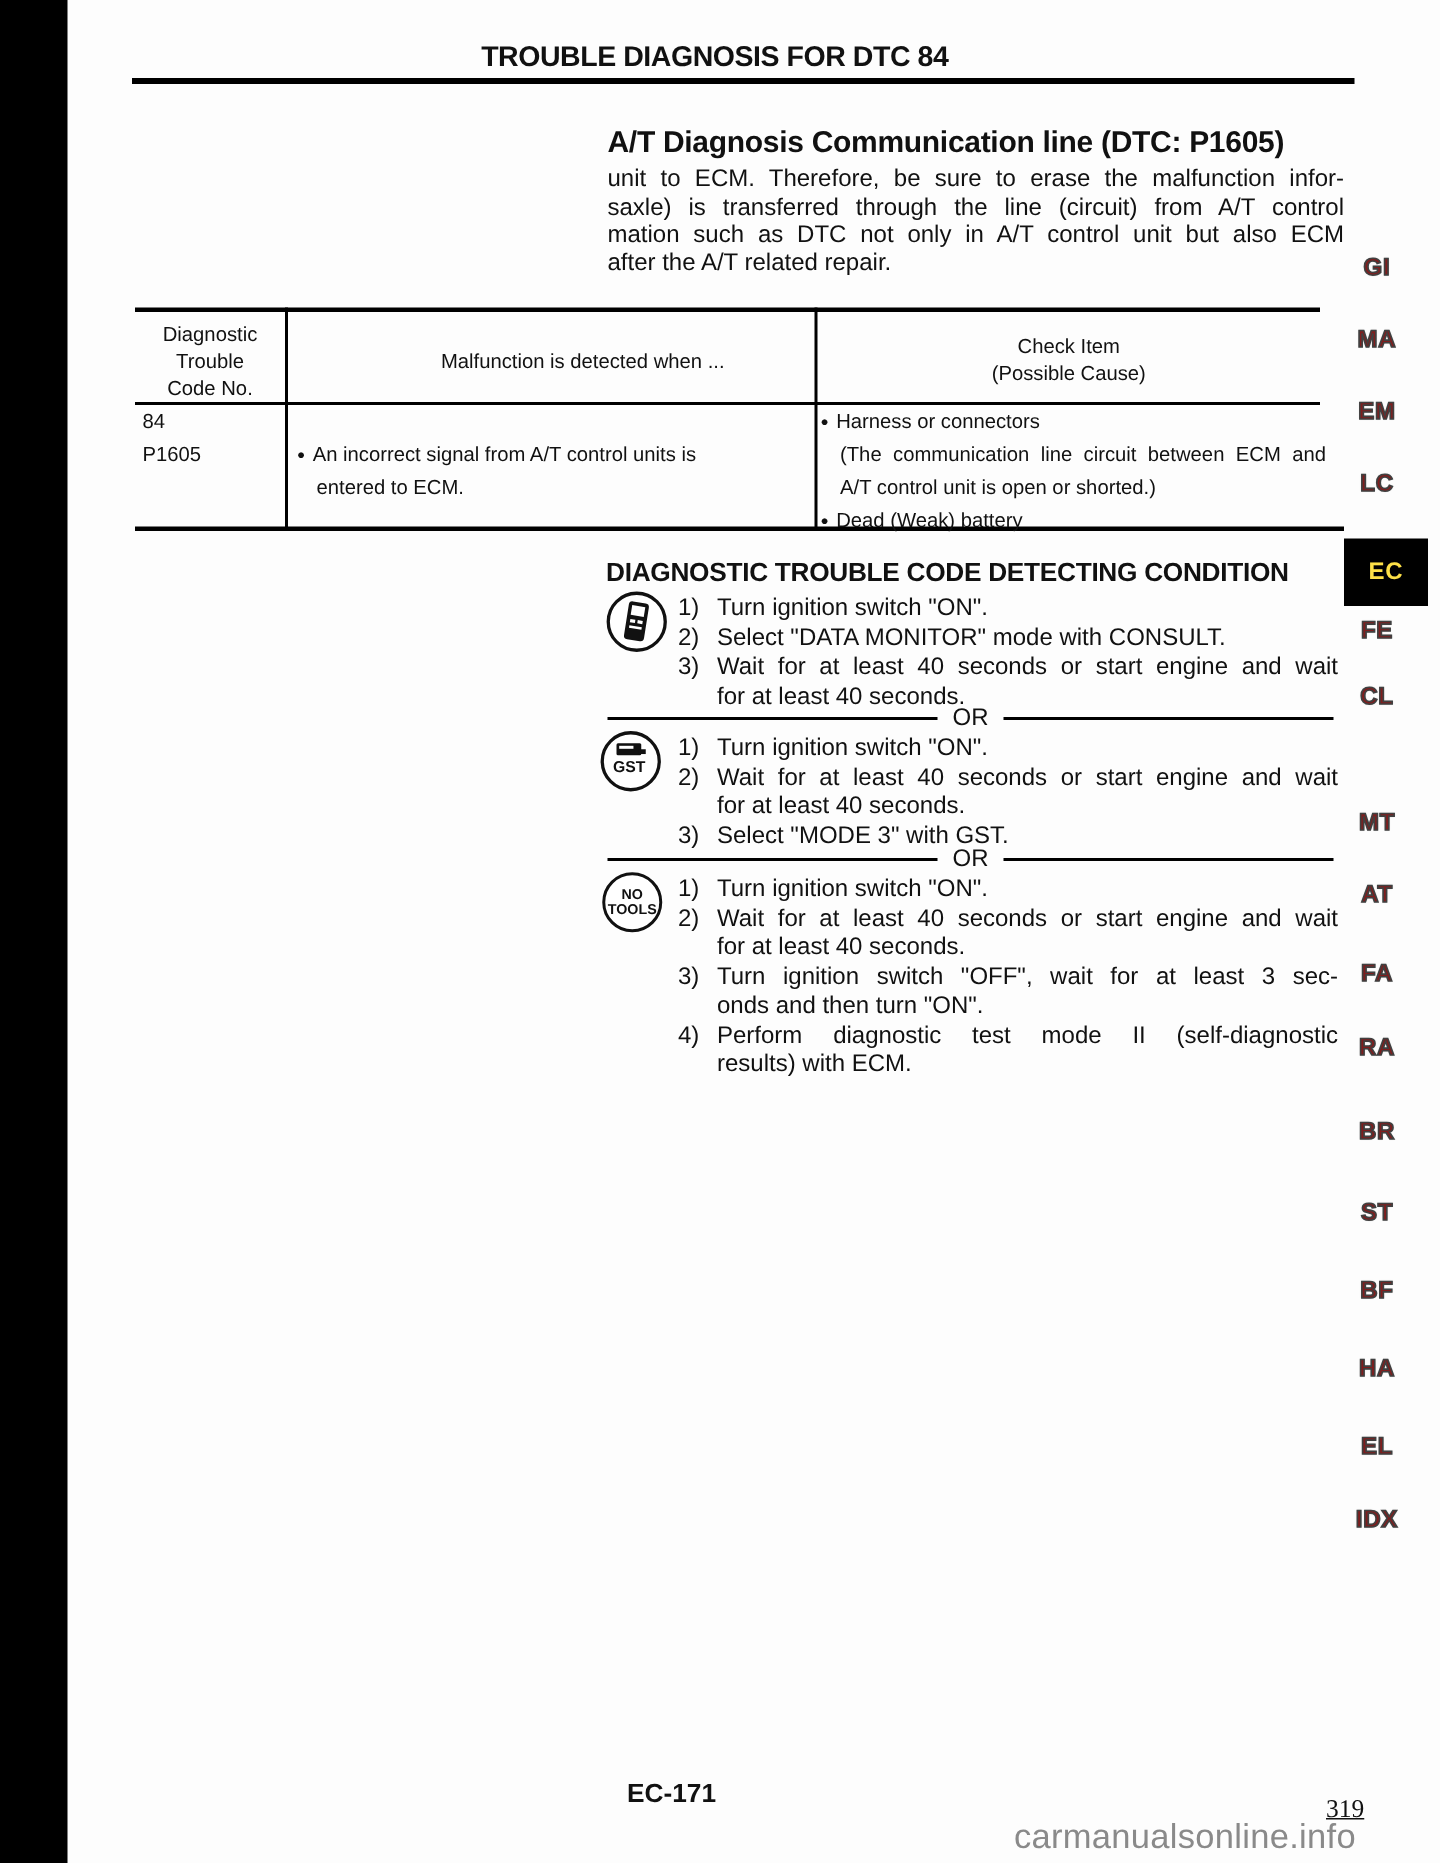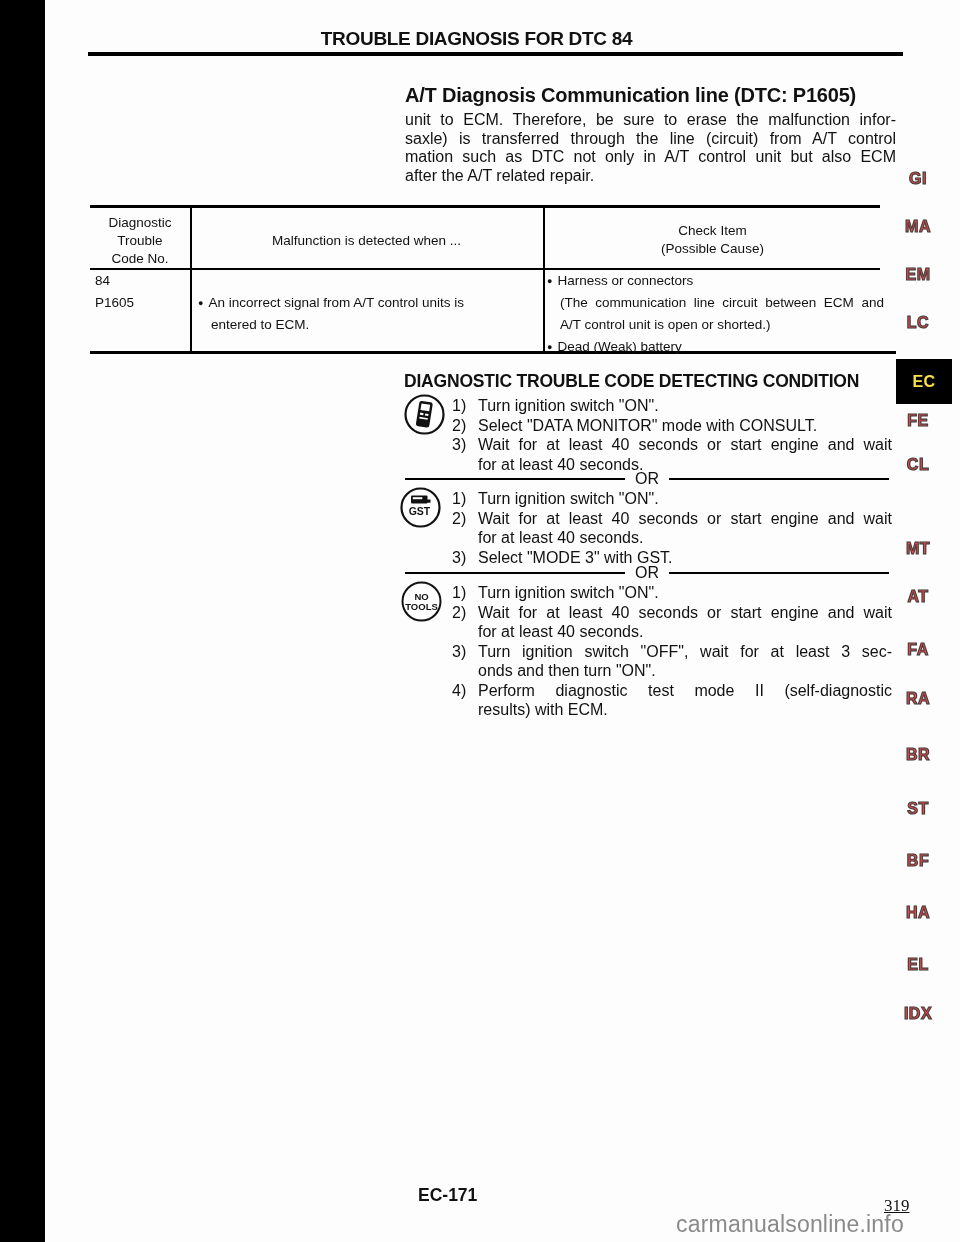--- a/index.html
+++ b/index.html
@@ -36,21 +36,21 @@
   .num{width:26px;flex:0 0 26px;}
   .txt{flex:1;min-width:0;}
   .tline{display:block;white-space:nowrap;}
   .tline.jl{text-align-last:justify;}
   .or-div{left:405px;width:484px;height:18px;display:flex;align-items:center;font-size:16px;}
   .or-div .seg{flex:1;height:2.5px;background:#000;}
   .or-div .or-word{padding:0 10px;}
   .licon{width:43px;height:43px;}
   
   .tab{left:896px;width:44px;text-align:center;font-size:16px;font-weight:bold;
-    color:#ef4444;-webkit-text-stroke:1.1px #404040;text-shadow:0 0 1px #777;letter-spacing:0.5px;}
+    color:#7f1d1d;-webkit-text-stroke:1.1px #404040;text-shadow:0 0 1px #777;letter-spacing:0.5px;}
   .tab-active-box{left:896px;top:359px;width:56px;height:45px;background:#000;
     display:flex;align-items:center;justify-content:center;}
   .tab-active-box span{color:#fde047;font-weight:bold;font-size:16px;letter-spacing:0.5px;}
   
   .footer-code{left:418px;top:1185px;font-size:17.5px;font-weight:bold;}
   .page-num{left:884px;top:1196px;font-size:17px;font-family:"Liberation Serif", serif;text-decoration:underline;}
   .watermark{left:676px;top:1211px;font-size:23px;color:#8a8a8a;letter-spacing:0.2px;}
 </style>
 </head>
 <body>
@@ -72,21 +72,21 @@
 <div class="abs hline" style="left:90px;top:268px;width:790px;height:2px;"></div>
 <div class="abs hline" style="left:90px;top:351px;width:806px;height:3px;"></div>
 <div class="abs vline" style="left:190px;top:205px;width:2px;height:149px;"></div>
 <div class="abs vline" style="left:543px;top:205px;width:2px;height:149px;"></div>
 
 <div class="abs tcell center" style="left:92px;top:214px;width:96px;">
   <div>Diagnostic</div>
   <div>Trouble</div>
   <div>Code No.</div>
 </div>
-<div class="abs tcell center" style="left:192px;top:232px;width:349px;">Malfunction is detected when ...</div>
+<div class="abs tcell center" style="left:192px;top:232px;width:349px;padding-left:22px;">Malfunction is detected when ...</div>
 <div class="abs tcell center" style="left:545px;top:222px;width:335px;">
   <div>Check Item</div>
   <div>(Possible Cause)</div>
 </div>
 
 <div class="abs tbody-cell" style="left:95px;top:270px;width:90px;">
   <div>84</div>
   <div>P1605</div>
 </div>
 <div class="abs tbody-cell" style="left:198px;top:292px;width:340px;">

